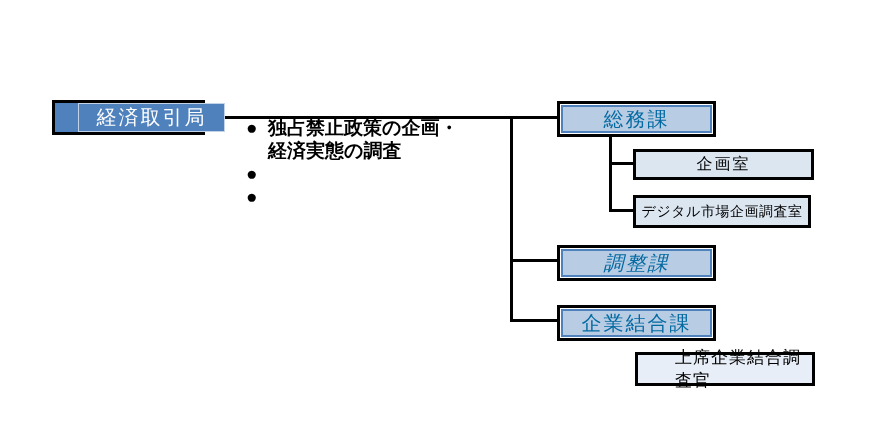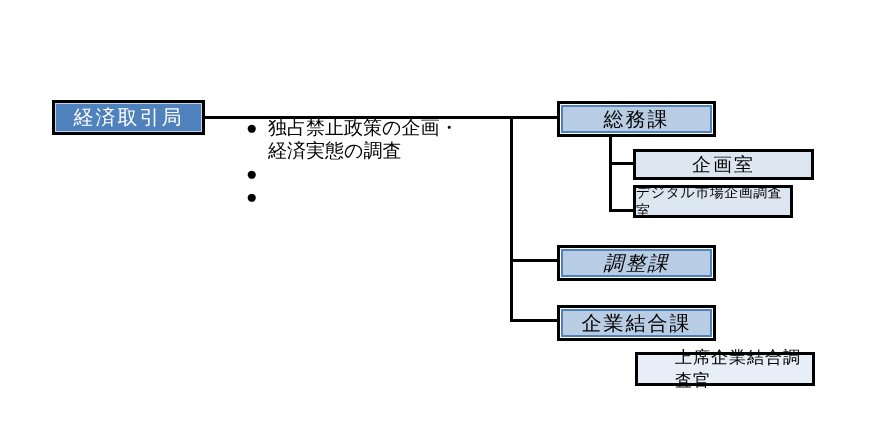--- a/index.html
+++ b/index.html
@@ -31,54 +31,55 @@
   }
   .box-bureau .inner {
     width: 100%; height: 100%;
     box-sizing: border-box;
     border: 1px solid #C3D3E8;
     background: #4F81BD;
     color: #ffffff;
     display: flex; align-items: center; justify-content: center;
     font-size: 20px;
     letter-spacing: 2px;
+    margin-left: 23px;
   }
   
   .box-division {
     position: absolute;
     width: 159px; height: 36px;
     border: 3px solid #000000;
     background: #ffffff;
     padding: 1px;
     box-sizing: border-box;
   }
   .box-division .inner {
     width: 100%; height: 100%;
     box-sizing: border-box;
     border: 2px solid #4F81BD;
     background: #B8CCE4;
-    color: #000000;
+    color: #0369a1;
     display: flex; align-items: center; justify-content: center;
     font-size: 20px;
     letter-spacing: 2px;
   }
   .pos-general-affairs { left: 557px; top: 101px; }
   .pos-coordination    { left: 557px; top: 245px; font-style: italic; }
   .pos-merger          { left: 557px; top: 305px; }
   
   .box-office {
     position: absolute;
     border: 3px solid #000000;
     background: #DCE6F1;
     color: #000000;
     box-sizing: border-box;
     display: flex; align-items: center; justify-content: center;
   }
-  .pos-planning { left: 633px; top: 149px; width: 181px; height: 31px; font-size: 19px; letter-spacing: 2px; }
-  .pos-digital  { left: 633px; top: 185px; width: 160px; height: 33px; font-size: 14px; letter-spacing: 0.5px; }
+  .pos-planning { left: 633px; top: 149px; width: 181px; height: 31px; font-size: 16px; letter-spacing: 2px; }
+  .pos-digital  { left: 633px; top: 195px; width: 178px; height: 33px; font-size: 14px; letter-spacing: 0.5px; }
   .pos-senior   { left: 635px; top: 352px; width: 180px; height: 34px; font-size: 17px; letter-spacing: 1px; background: #E8EEF7; padding-left: 37px; }
   
   .notes {
     position: absolute;
     left: 246px; top: 116px;
     width: 272px;
     color: #000000;
     font-size: 19px;
     line-height: 23px;
   }
@@ -86,20 +87,21 @@
     display: flex;
     align-items: flex-start;
   }
   .note-bullet {
     flex: 0 0 22px;
     font-size: 19px;
   }
   .note-text {
     width: 198px;
     word-break: break-all;
+    font-weight: bold;
   }
 </style>
 </head>
 <body>
 
 <div class="canvas">
 
   <div class="line" style="left:205px; top:116px; width:352px; height:3px;"></div>
   <div class="line" style="left:510px; top:116px; width:3px; height:206px;"></div>
   <div class="line" style="left:510px; top:259px; width:47px; height:3px;"></div>

